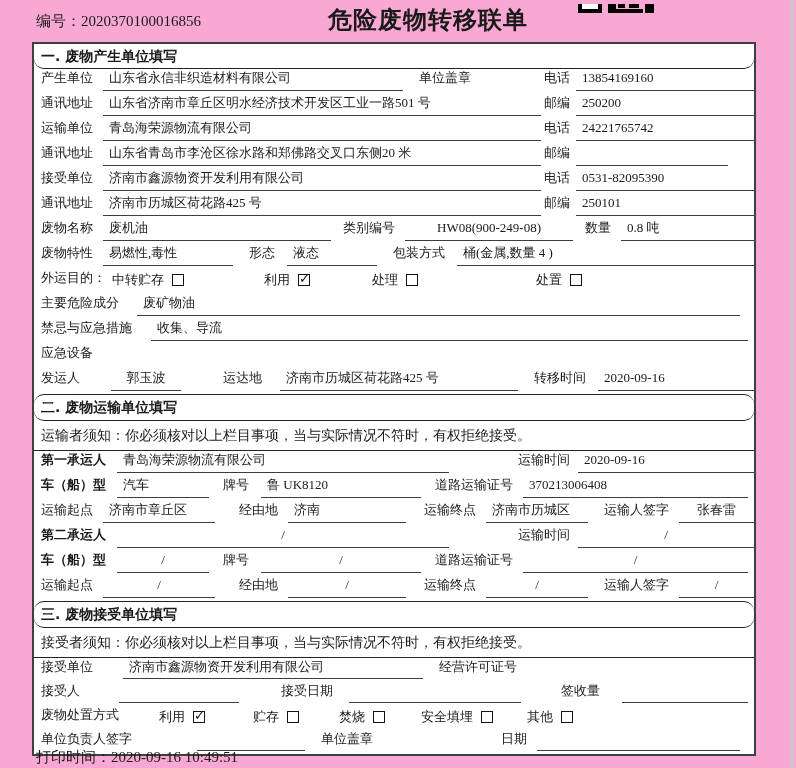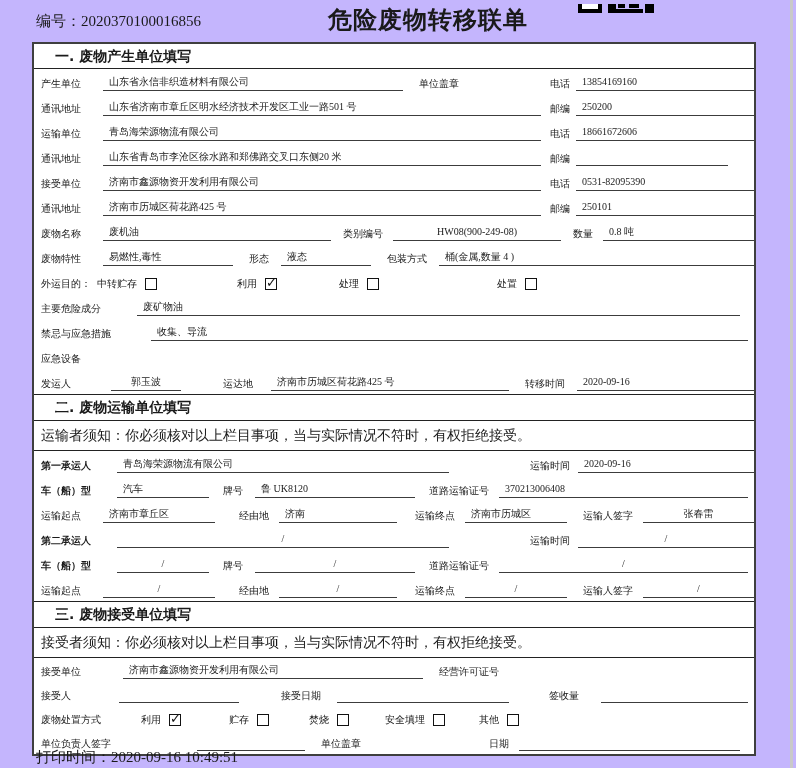--- a/index.html
+++ b/index.html
@@ -1,39 +1,39 @@
 <!DOCTYPE html>
 <html><head>
 <meta charset="utf-8">
 <style>
   * { margin:0; padding:0; box-sizing:border-box; }
   html,body { width:796px; height:768px; background:#ffffff; overflow:hidden;
               font-family:"Liberation Serif", serif; color:#1a1a1a; }
-  .page { position:relative; width:796px; height:768px; background:#c4b5fd; }
+  .page { position:relative; width:796px; height:768px; background:#f9a8d4; }
 
   
   .edge-line { position:absolute; left:790px; top:0; width:3px; height:768px; background:#c9c9c9; }
 
   
   .serial { position:absolute; left:36px; top:12px; font-size:15px; white-space:nowrap; }
   .doc-title { position:absolute; left:60px; top:4px; width:736px; text-align:center;
                font-family:"DejaVu Sans", sans-serif; font-weight:bold; font-size:24px;
                letter-spacing:1px; }
   .qr { position:absolute; left:578px; top:0; }
 
   
   .form-box { position:absolute; left:32px; top:42px; width:724px; border:2px solid #3f3f3f; background:#fff; }
 
   .sec-h { font-family:"DejaVu Sans", sans-serif; font-weight:bold; font-size:14px;
-           padding:4px 7px 3px 21px; border-bottom:1.5px solid #222; height:25px; }
+           padding:4px 7px 3px 7px; border-bottom:1.5px solid #222; height:25px;border-radius:10px; }
   .sec-h.topline { border-top:1.5px solid #222; height:27px; }
 
   .notice { font-size:14px; padding:6px 7px 4px 7px; border-bottom:1.5px solid #222; height:30px; white-space:nowrap; }
 
-  .row { display:flex; align-items:flex-end; height:25px; padding:0 0 3px 7px; font-size:10px; white-space:nowrap; }
+  .row { display:flex; height:25px; padding:0 0 3px 7px; font-size:13px; white-space:nowrap; }
   .s3 .row { height:24px; }
 
   .lbl { flex:none; }
   .w62 { width:62px; } .w76 { width:76px;font-weight:bold; } .w98 { width:98px; }
   .u { border-bottom:1px solid #3c3c3c; padding:0 2px 0 6px; line-height:17px; overflow:hidden; }
   .grow { flex:1 1 auto; }
   .push { margin-left:auto; }
   .ctr { text-align:center; padding-left:2px; }
 
   .cbg { display:flex; align-items:center; }
@@ -82,21 +82,21 @@
       <span class="lbl w62">通讯地址</span>
       <span class="u" style="width:438px">山东省济南市章丘区明水经济技术开发区工业一路501 号</span>
       <span class="lbl push">邮编</span>
       <span class="u" style="width:178px;margin-left:6px">250200</span>
     </div>
 
     <div class="row">
       <span class="lbl w62">运输单位</span>
       <span class="u" style="width:438px">青岛海荣源物流有限公司</span>
       <span class="lbl push">电话</span>
-      <span class="u" style="width:178px;margin-left:6px">18661672606</span>
+      <span class="u" style="width:178px;margin-left:6px">24221765742</span>
     </div>
 
     <div class="row">
       <span class="lbl w62">通讯地址</span>
       <span class="u" style="width:438px">山东省青岛市李沧区徐水路和郑佛路交叉口东侧20 米</span>
       <span class="lbl push">邮编</span>
       <span class="u" style="width:152px;margin-left:6px;margin-right:26px"></span>
     </div>
 
     <div class="row">

